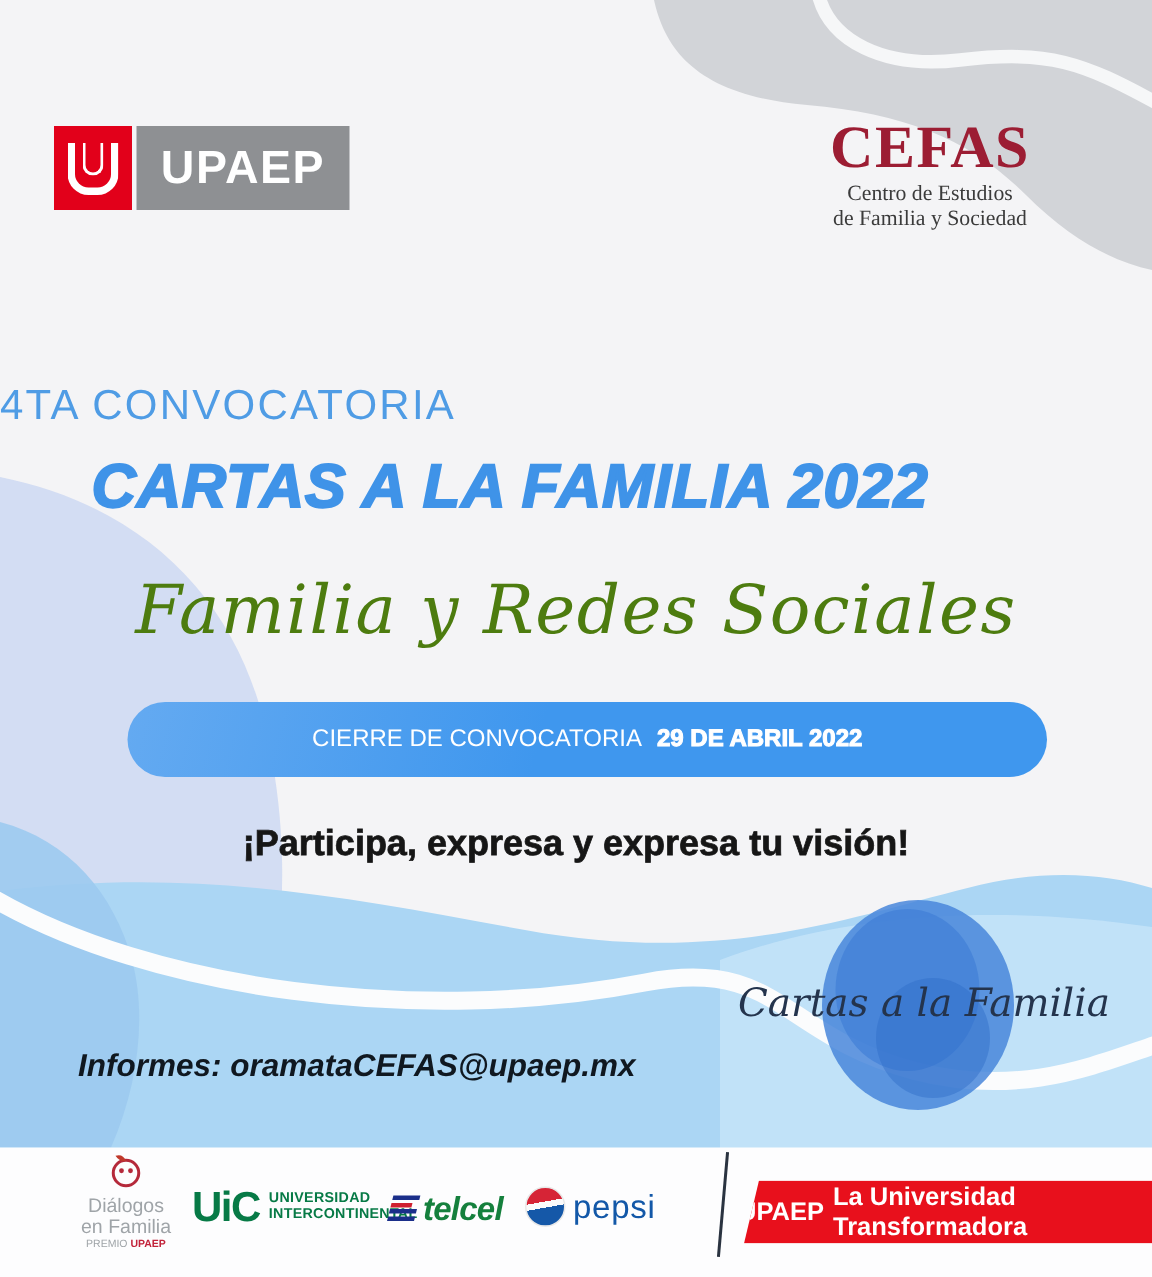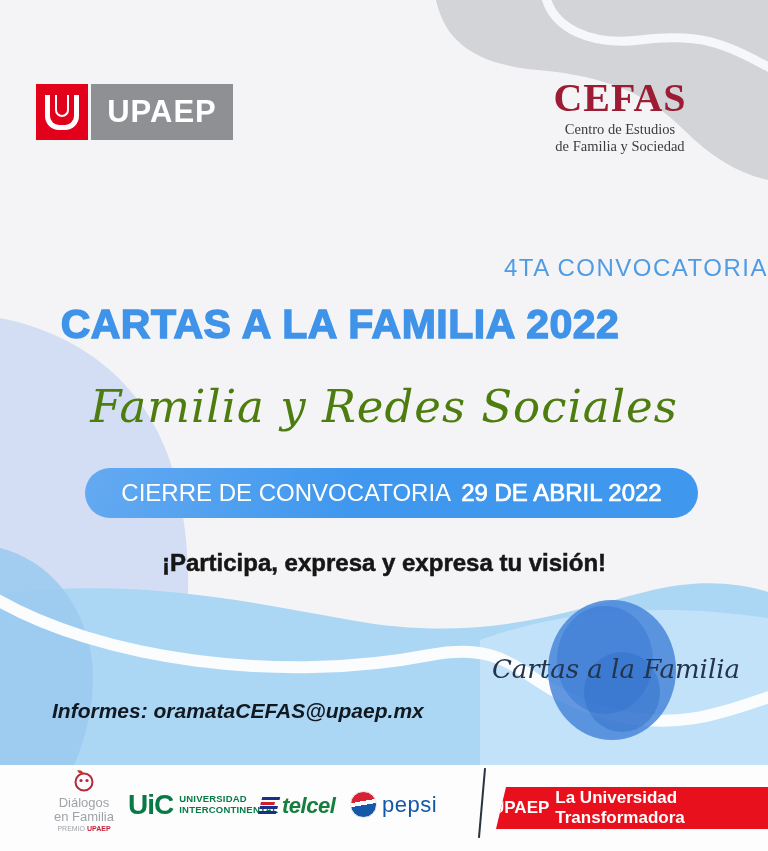--- a/index.html
+++ b/index.html
@@ -23,33 +23,33 @@
   .upaep-gray{width:142px;background:#8e9093;display:flex;align-items:center;justify-content:center;
     color:#fff;font-weight:700;font-size:31px;letter-spacing:1px;}
 
   
   .cefas{left:520px;top:78px;width:200px;text-align:center;font-family:"Liberation Serif", serif;}
   .cefas-title{color:#9c1d33;font-size:40px;font-weight:700;letter-spacing:1px;line-height:1;}
   .cefas-sub{color:#3b3b3b;font-size:14.5px;line-height:1.15;margin-top:3px;}
 
   .intro{left:0;top:223px;width:768px;text-align:center;font-size:17px;font-weight:700;color:#141414;}
 
-  .title1{left:0;top:254px;width:768px;text-align:right;color:#4f9ce5;font-size:24px;
+  .title1{left:0;top:254px;width:768px;text-align:left;color:#4f9ce5;font-size:28px;
     font-weight:400;letter-spacing:1.5px;}
   .title2{left:0;top:301px;width:680px;text-align:center;color:#3f93e8;font-size:41px;
-    font-weight:700;-webkit-text-stroke:1.4px #3f93e8;letter-spacing:0.5px;}
+    font-weight:700;-webkit-text-stroke:1.4px #3f93e8;letter-spacing:0.5px;font-style:italic;}
 
   .theme{left:0;top:380px;width:768px;text-align:center;color:#4d7c0f;
     font-family:"DejaVu Serif", serif;font-style:italic;font-size:45px;letter-spacing:1px;}
 
   .pill{left:85px;top:468px;width:613px;height:50px;border-radius:26px;
     background:linear-gradient(105deg,#64aaf1 0%,#3f97ee 45%,#3f97ee 100%);
-    display:flex;align-items:center;justify-content:center;color:#fff;font-size:24px;}
+    display:flex;align-items:center;justify-content:center;color:#fff;font-size:16px;}
   .pill .lbl{font-weight:400;margin-right:10px;}
-  .pill .date{font-weight:400;-webkit-text-stroke:0.7px #fff;}
+  .pill .date{font-weight:700;-webkit-text-stroke:0.7px #fff;}
 
   .cta{left:0;top:549px;width:768px;text-align:center;color:#161616;font-size:24px;
     font-weight:700;-webkit-text-stroke:0.5px #161616;}
 
   .signature{left:490px;top:654px;width:252px;text-align:center;color:#24344d;
     font-family:"DejaVu Serif", serif;font-style:italic;font-size:26px;}
 
   .contact{left:52px;top:699px;color:#101820;font-size:21px;font-weight:700;font-style:italic;}
 
   

